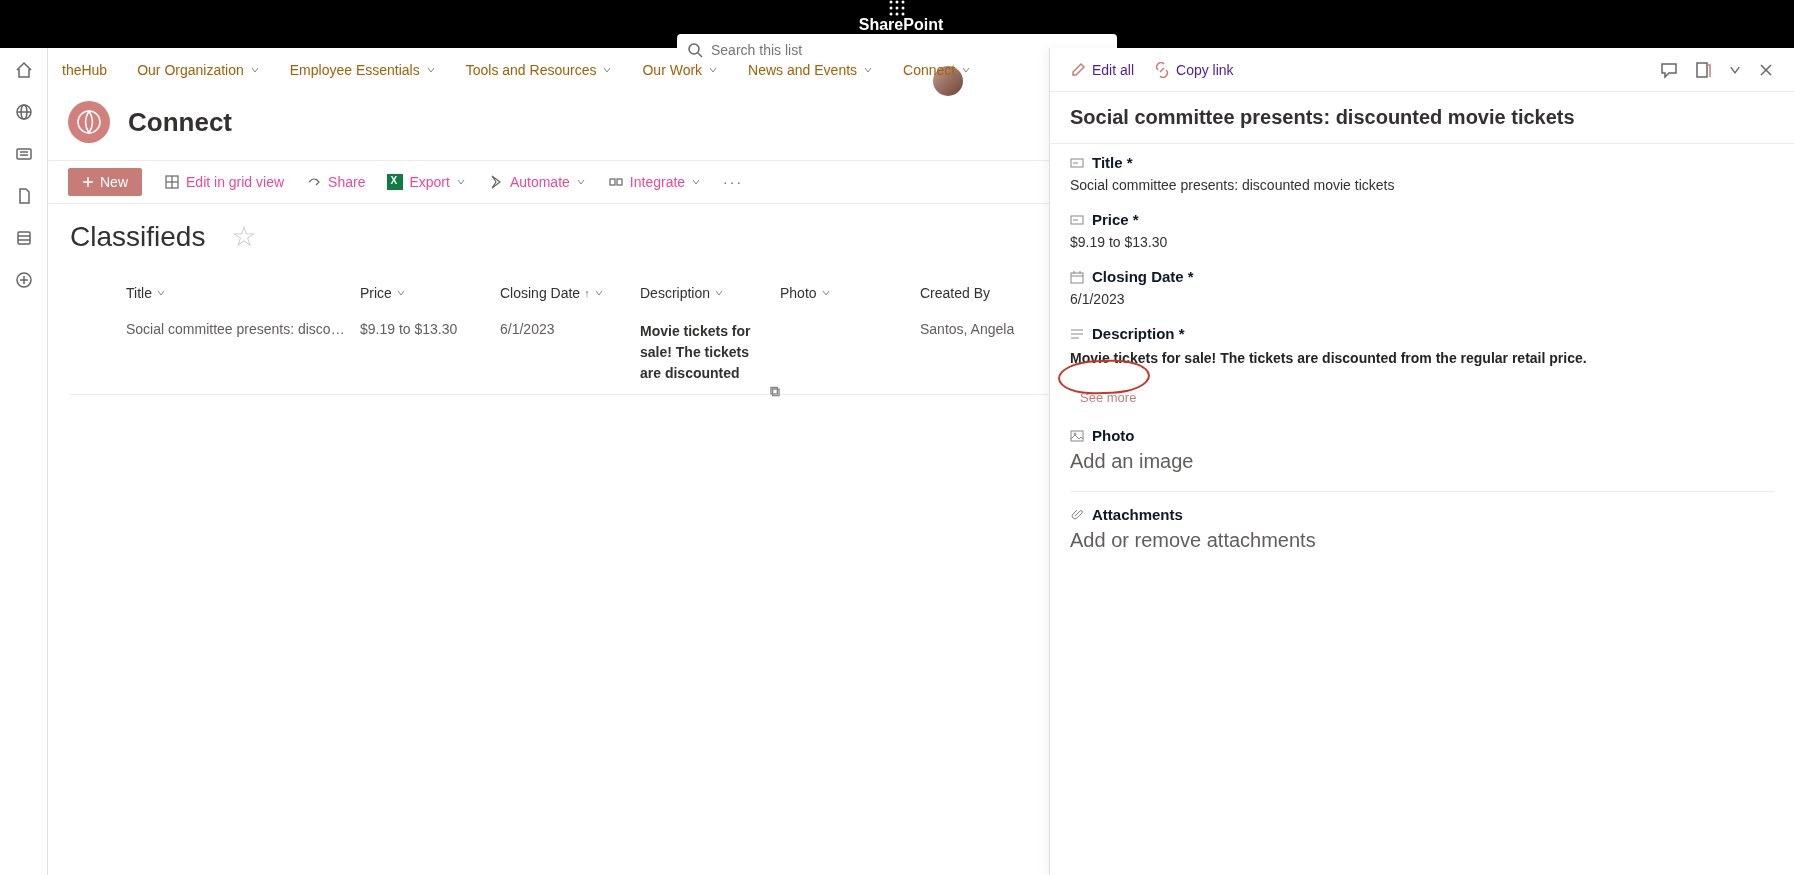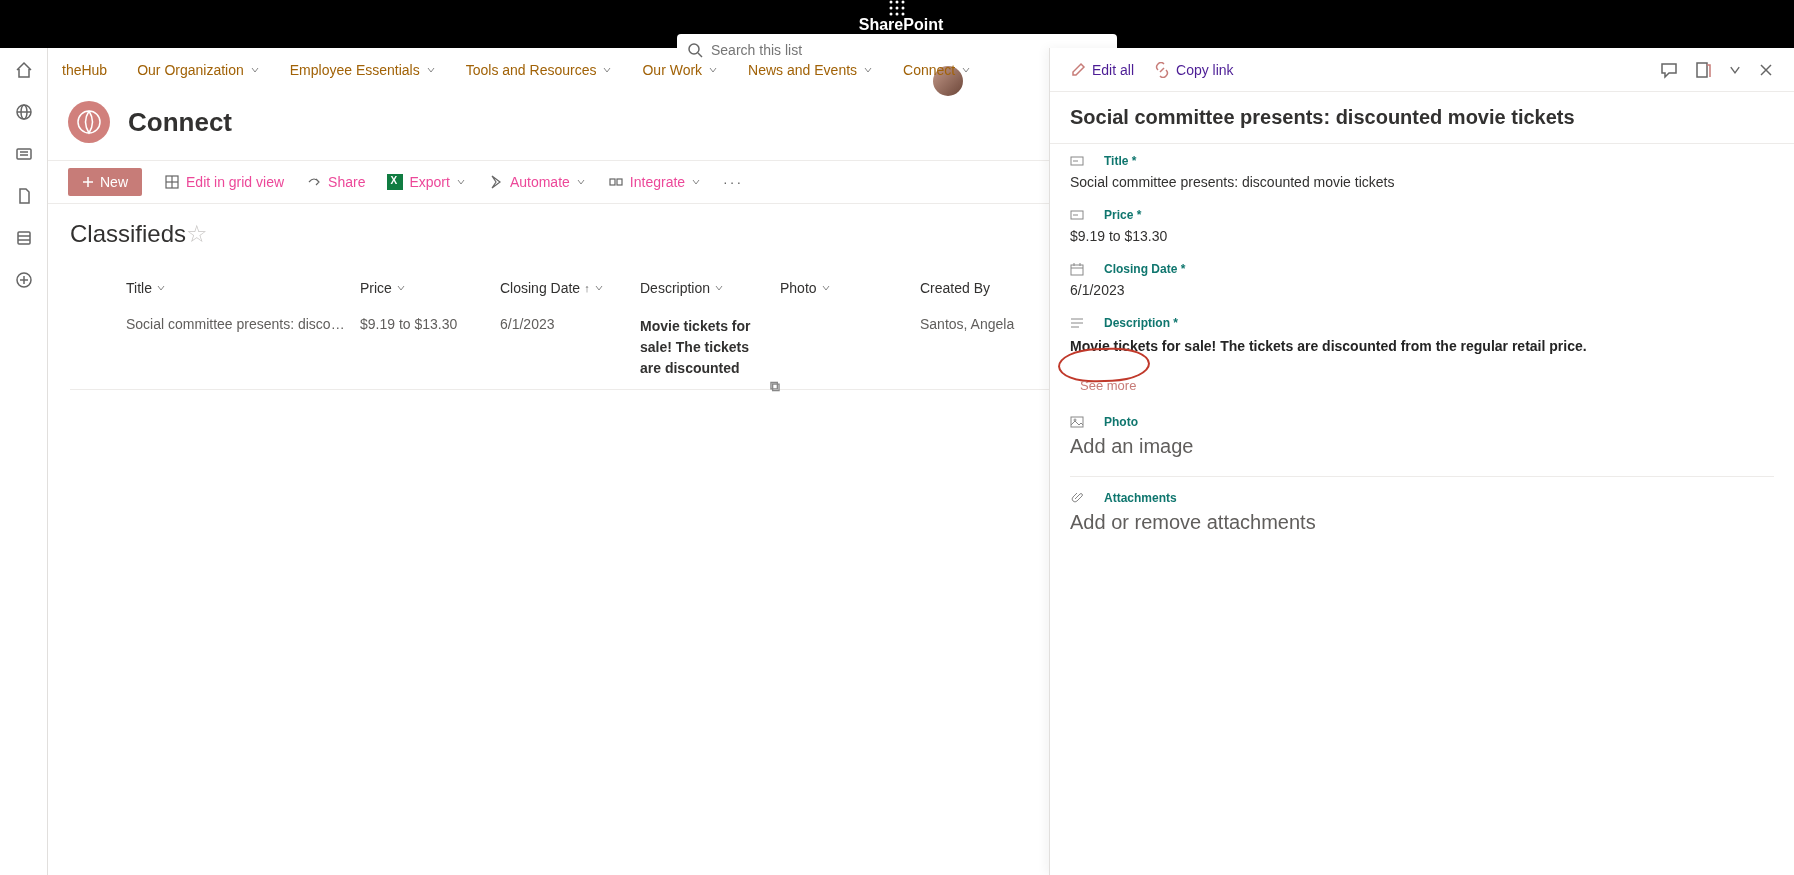--- a/index.html
+++ b/index.html
@@ -39,21 +39,21 @@
 .cmdbar { position: absolute; top: 160px; left: 48px; right: 0; height: 44px; display: flex; align-items: center; padding: 0 20px; gap: 22px; border-top: 1px solid #edebe9; border-bottom: 1px solid #edebe9; font-size: 14px; }
 .btn-new { background: #c77c78; color: #fff; padding: 6px 14px; border-radius: 2px; display: flex; align-items: center; gap: 6px; cursor: pointer; font-weight: 400; }
 .cmd { display: flex; align-items: center; gap: 6px; color: #ec4899; cursor: pointer; }
 .cmd svg { stroke: #666; fill: none; }
 .excel-icon { width:16px; height:16px; background:#107c41; display:inline-block; position:relative; }
 .excel-icon::after { content:"X"; color:#fff; font-size:10px; font-weight:bold; position:absolute; left:3px; top:1px; }
 .dots { letter-spacing: 2px; color: #666; cursor: pointer; }
 
 
 .listarea { position: absolute; top: 220px; left: 70px; right: 0; }
-.listtitle { font-size: 24px; font-weight: 400; color: #323130; display: flex; align-items: center; gap: 0; margin-bottom: 22px; }
+.listtitle { font-size: 28px; font-weight: 400; color: #323130; display: flex; align-items: center; gap: 26px; margin-bottom: 22px; }
 .listtitle .star { color: #c8c6c4; cursor: pointer; }
 .columns { display: flex; font-size: 14px; color: #323130; font-weight: 600; padding: 10px 0; }
 .col-title { width: 290px; padding-left: 56px; }
 .col-price { width: 140px; }
 .col-closing { width: 140px; }
 .col-desc { width: 140px; }
 .col-photo { width: 140px; }
 .col-created { width: 120px; }
 .columns .ch { display: flex; align-items: center; gap: 4px; cursor: pointer; font-weight: 400; color: #323130; }
 .sort-arrow { font-size: 11px; color: #666; }
@@ -72,21 +72,21 @@
 .panel-cmd { height: 44px; display: flex; align-items: center; padding: 0 20px; gap: 20px; font-size: 14px; border-bottom: 1px solid #edebe9; }
 .panel-cmd .pleft { display: flex; gap: 20px; }
 .panel-cmd .pright { margin-left: auto; display: flex; gap: 16px; align-items: center; }
 .pbtn { display: flex; align-items: center; gap: 6px; cursor: pointer; color: #4c1d95; }
 .pbtn svg { stroke: #c77c78; fill: none; }
 .pright .picon { cursor: pointer; display: flex; }
 .pright .picon svg { stroke: #666; fill: none; }
 .panel-title { font-size: 20px; font-weight: 600; padding: 14px 20px; color: #323130; border-bottom: 1px solid #edebe9; }
 .panel-body { padding: 10px 20px; overflow-y: auto; flex: 1; }
 .field { margin-bottom: 18px; }
-.field-label { display: flex; align-items: center; gap: 20px; font-size: 12px; color: #0f766e; font-weight: 600; margin-bottom: 6px; }
+.field-label { display: flex; align-items: center; gap: 8px; font-size: 15px; color: #0f172a; font-weight: 600; margin-bottom: 6px; }
 .field-label svg { stroke: #888; fill: none; }
 .field-value { font-size: 14px; color: #323130; }
 .field-desc-value { font-size: 14px; font-weight: 700; color: #242424; margin-top: 8px; }
 .see-more { display: inline-block; color: #c77c78; font-size: 13px; margin-top: 20px; cursor: pointer; position: relative; padding: 4px 10px; }
 .see-more-wrap { position: relative; display: inline-block; }
 .see-more-circle { position: absolute; left: -12px; top: -6px; width: 92px; height: 34px; border: 2px solid #c0392b; border-radius: 50% / 60%; transform: rotate(-2deg); pointer-events: none; }
 .add-image { color: #605e5c; font-size: 20px; cursor: pointer; }
 .attachments-section { border-top: 1px solid #edebe9; padding-top: 14px; margin-top: 14px; }
 </style>
 </head>

